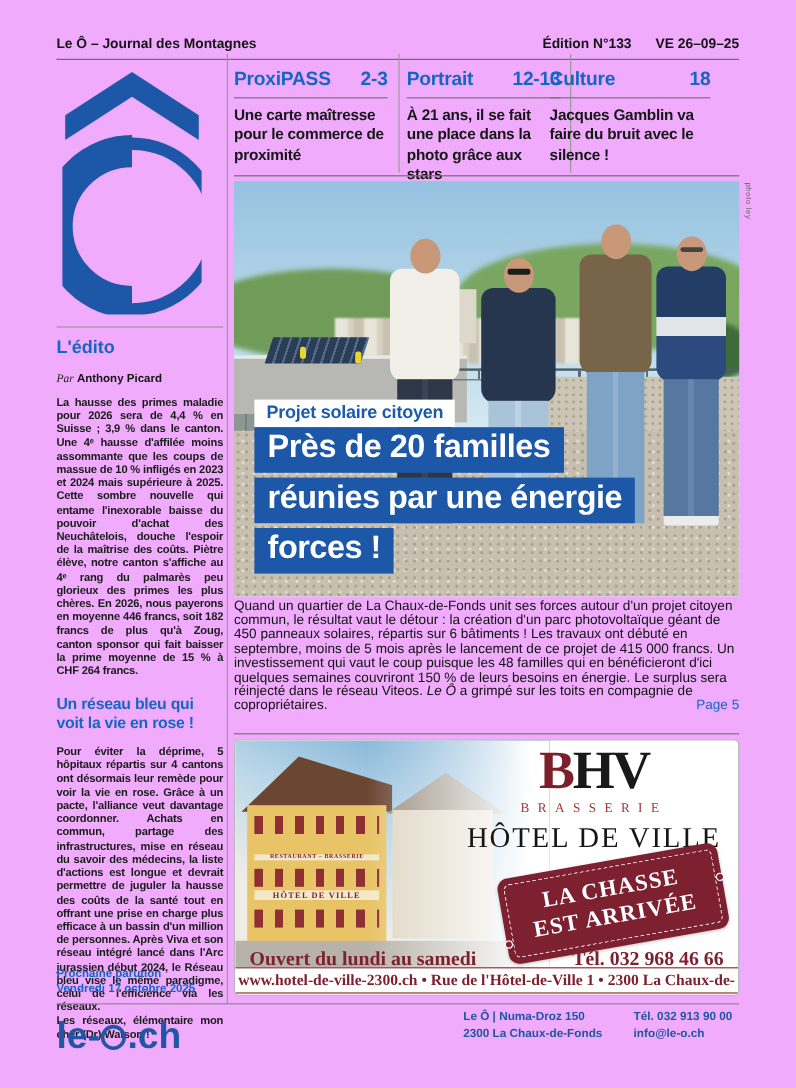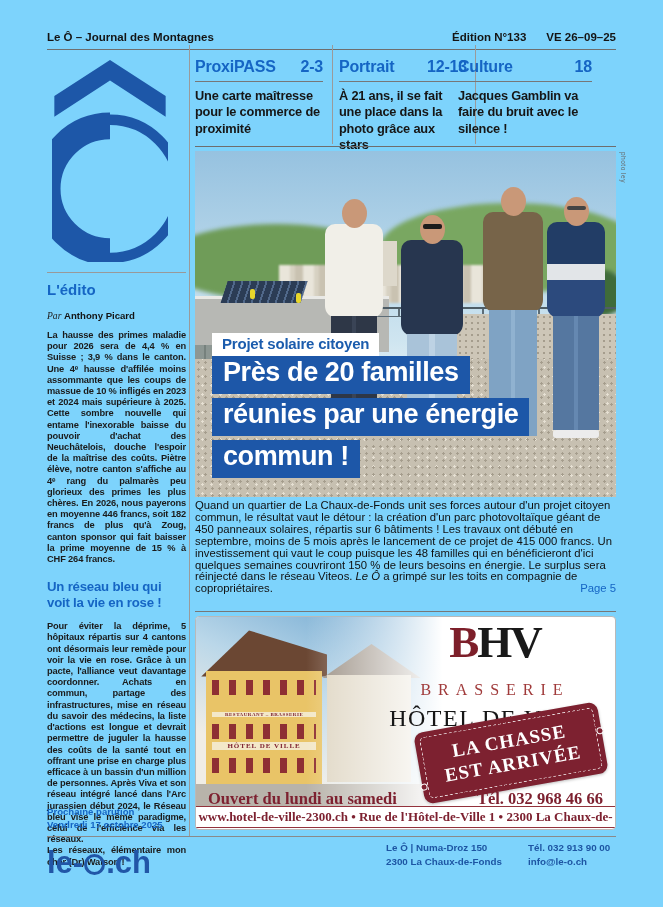--- a/index.html
+++ b/index.html
@@ -1,18 +1,18 @@
 <!DOCTYPE html>
 <html><head>
 <meta charset="utf-8">
 <style>
   * { margin:0; padding:0; box-sizing:border-box; }
   html,body { background:#e9e9e9; }
   .page {
-    position:relative; width:663px; height:907px; background:#7dd3fc;
+    position:relative; width:663px; height:907px; background:#f0abfc;
     margin:0 auto; overflow:hidden;
     font-family:"Liberation Sans", sans-serif; color:#141414;
   }
   
   .masthead-left { position:absolute; left:47px; top:31px; font-size:11.5px; font-weight:700; }
   .masthead-right { position:absolute; right:47px; top:31px; display:flex; gap:20px; font-size:11.5px; font-weight:700; }
   .rule-top { position:absolute; left:47px; top:49px; width:569px; height:1px; background:#6e6e6e; }
   .vline { position:absolute; width:1px; background:#9a9a9a; }
   .vline-main { left:189px; top:45px; height:791px; }
   .vline-t1 { left:332px; top:45px; height:99px; }
@@ -108,21 +108,21 @@
   .adp-bldg2 { position:absolute; left:50%; top:30%; width:32%; height:56%; background:#dfd6c3; }
   .adp-roof2 { position:absolute; left:48%; top:14%; width:38%; height:18%; background:#9a8f83;
     clip-path:polygon(0 100%, 50% 0, 100% 100%); }
   .adp-street { position:absolute; left:0; bottom:0; width:100%; height:13%; background:#b8b3aa; }
   .adp-fade { position:absolute; inset:0;
     background:linear-gradient(90deg, rgba(255,255,255,0) 42%, #fff 94%); }
   .bhv { position:absolute; left:190px; top:2px; width:218px; text-align:center; }
   .bhv-letters { font-size:45px; line-height:46px; font-weight:700; letter-spacing:-2px; }
   .bhv-letters .b { color:#7d1f2a; }
   .bhv-letters .hv { color:#191919; }
-  .bhv-sub { font-size:16px; letter-spacing:7px; color:#a03a3a; margin-top:16px; }
+  .bhv-sub { font-size:11px; letter-spacing:7px; color:#a03a3a; margin-top:3px; }
   .bhv-name { font-size:24px; color:#161616; letter-spacing:1.5px; margin-top:6px; white-space:nowrap; }
   .stamp { position:absolute; left:222px; top:100px; width:186px; height:72px; background:#7d2130;
     border-radius:9px; transform:rotate(-10deg); color:#fff; text-align:center;
     font-weight:700; font-size:19px; line-height:23px; padding-top:12px; letter-spacing:1px;
     box-shadow:0 1px 3px rgba(0,0,0,.25); }
   .stamp::before { content:""; position:absolute; inset:5px; border:1.5px dashed rgba(255,255,255,.85); border-radius:5px; }
   .hole { position:absolute; width:7px; height:7px; border-radius:50%; background:#7d2130; border:1.5px solid #fff; }
   .hole-tr { right:-2px; top:26px; }
   .hole-bl { left:-2px; bottom:14px; }
   .ad-hours { position:absolute; left:12px; right:12px; top:172px; display:flex;
@@ -247,21 +247,21 @@
       <div class="legs" style="width:46px;height:114px;background:linear-gradient(90deg,#5577a0 0 45%,#6588b1 45% 55%,#5577a0 55%)"></div>
       <div class="shoes"></div>
     </div>
   </div>
   <div class="photo-credit">photo ley</div>
 
   <div class="kicker">Projet solaire citoyen</div>
   <div class="headline">
     <div class="hl">Près de 20 familles</div>
     <div class="hl">réunies par une énergie</div>
-    <div class="hl">commun !</div>
+    <div class="hl">forces !</div>
   </div>
 
   <div class="lead">
     <span>Quand un quartier de La Chaux-de-Fonds unit ses forces autour d'un projet citoyen commun, le résultat vaut le détour : la création d'un parc photovoltaïque géant de 450 panneaux solaires, répartis sur 6 bâtiments ! Les travaux ont débuté en septembre, moins de 5 mois après le lancement de ce projet de 415 000 francs. Un investissement qui vaut le coup puisque les 48 familles qui en bénéficieront d'ici quelques semaines couvriront 150 % de leurs besoins en énergie. Le surplus sera réinjecté dans le réseau Viteos. </span><span class="it">Le Ô</span><span> a grimpé sur les toits en compagnie de copropriétaires.</span><span class="page-ref">Page 5</span>
   </div>
   <div class="rule-above-ad"></div>
 
   <div class="ad">
     <div class="adp">
       <div class="adp-roof"></div>

